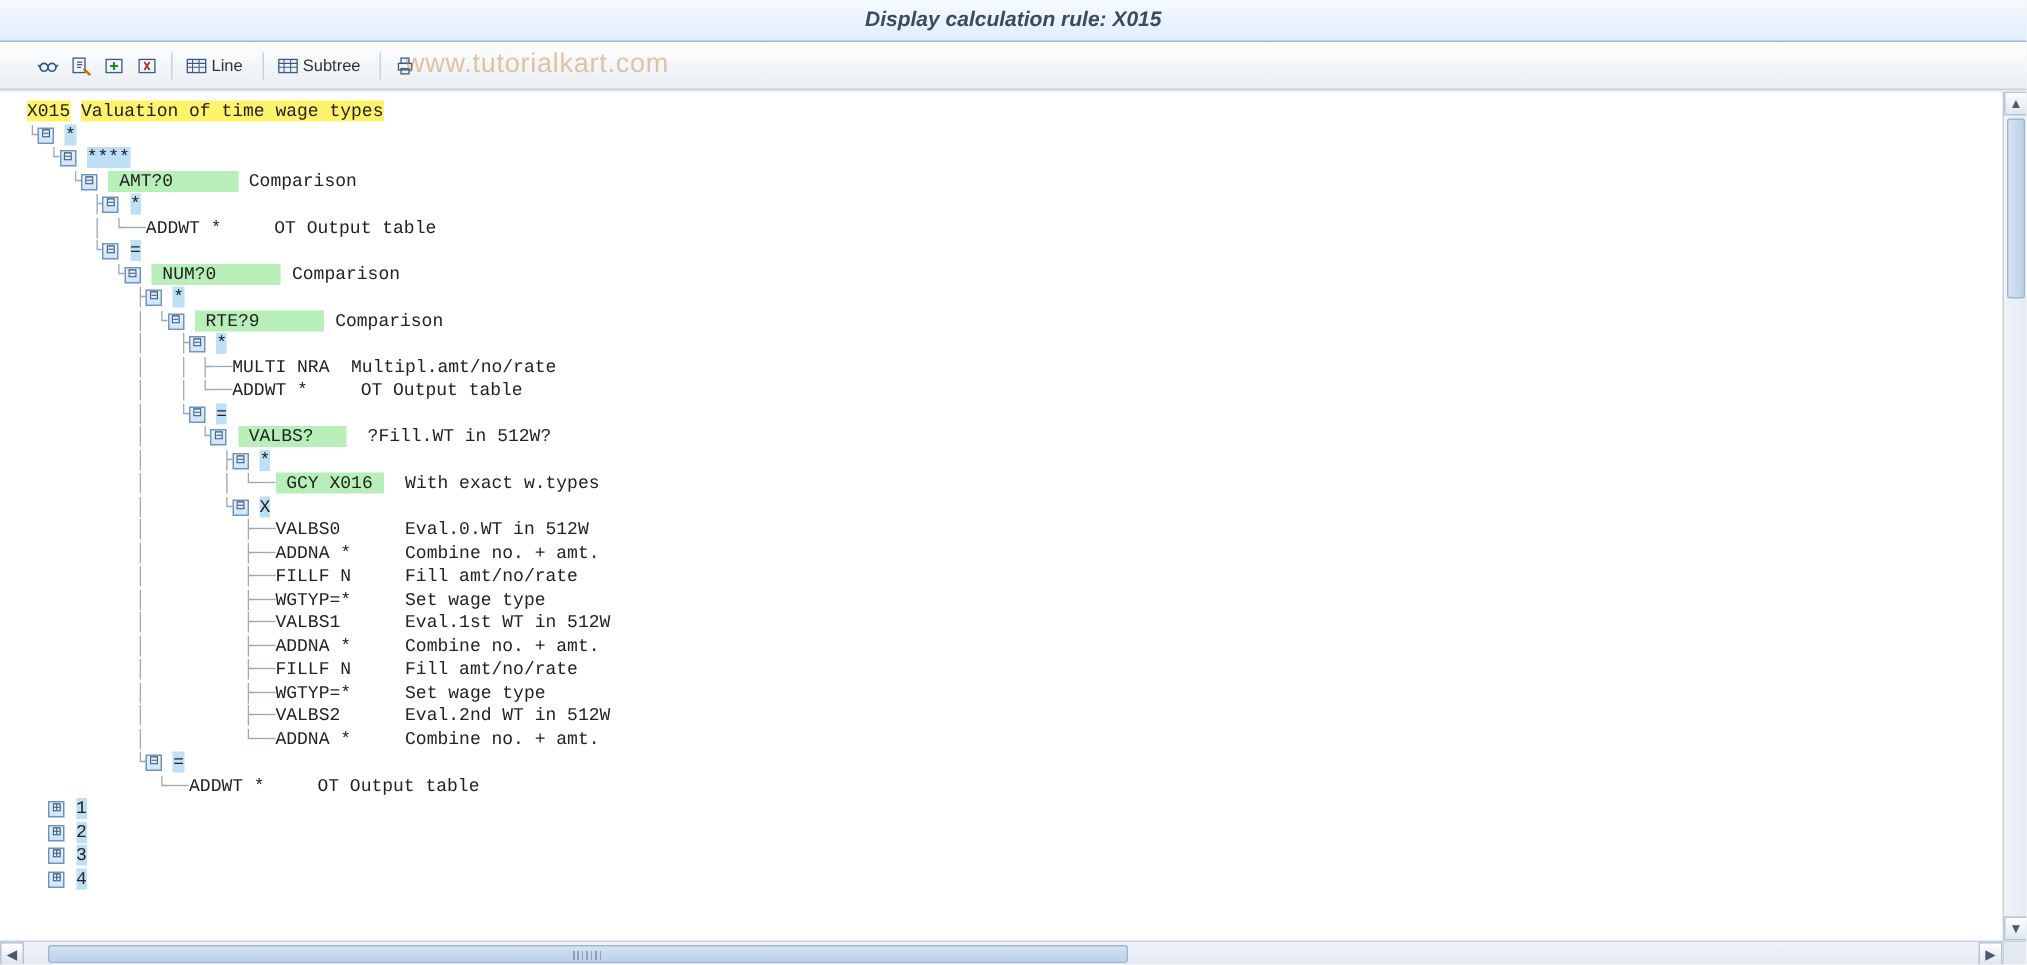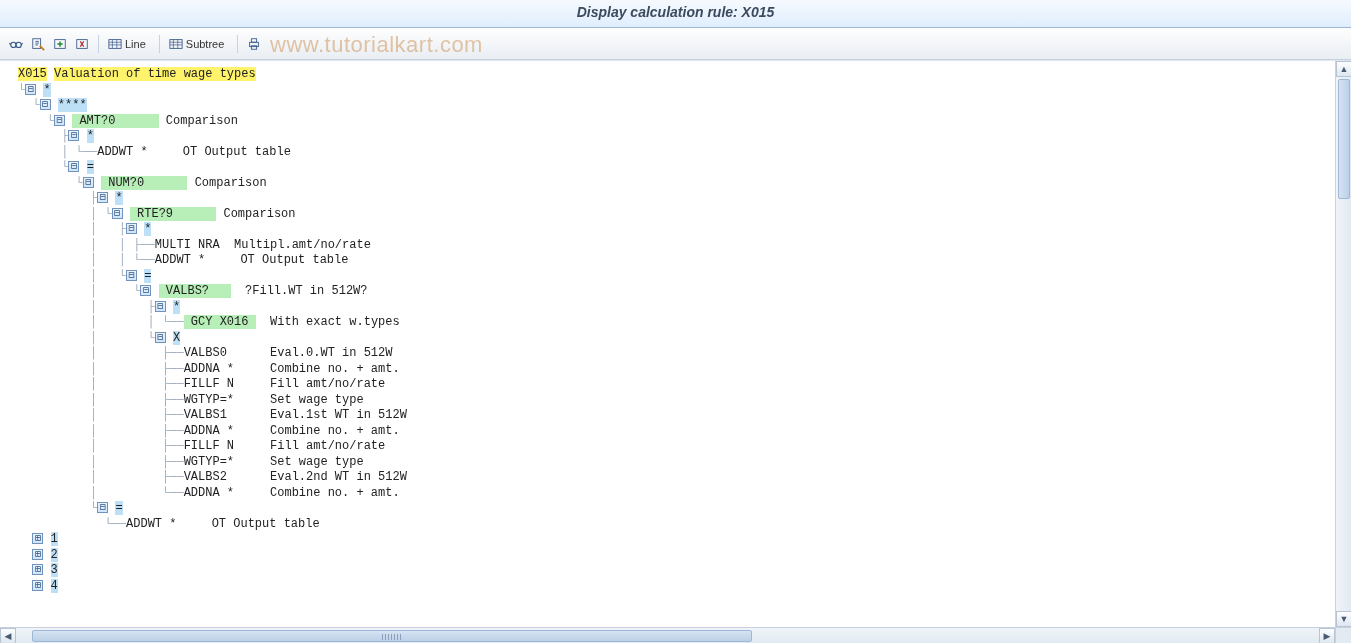--- a/index.html
+++ b/index.html
@@ -12,21 +12,21 @@
     font-size: 14px;
     font-style: italic;
     font-weight: bold;
     color: #3c4a5d;
     text-align: center;
   }
   .toolbar {
     height: 32px;
     background: linear-gradient(#fefefe, #e9eef3);
     border-bottom: 1px solid #c8d2de;
-    padding: 4px 6px;
+    padding: 4px 22px;
     display: flex;
     align-items: center;
     gap: 2px;
     position: relative;
   }
   .tb-btn {
     width: 20px; height: 20px;
     border: 1px solid transparent;
     border-radius: 2px;
     display: inline-flex;
@@ -45,21 +45,21 @@
     align-items: center;
     cursor: pointer;
     font-size: 11px;
     color: #333;
     gap: 3px;
   }
   .tb-sep { width: 1px; height: 18px; background: #c8d2de; margin: 0 4px; }
   .watermark {
     position: absolute;
     left: 270px; top: 4px;
-    font-size: 22px;
+    font-size: 18px;
     color: rgba(200,130,60,0.45);
     font-weight: normal;
     letter-spacing: 0.5px;
     pointer-events: none;
   }
   .content {
     position: relative;
     height: calc(643px - 28px - 32px);
     background: #fff;
     border-top: 1px solid #e0e6ec;

